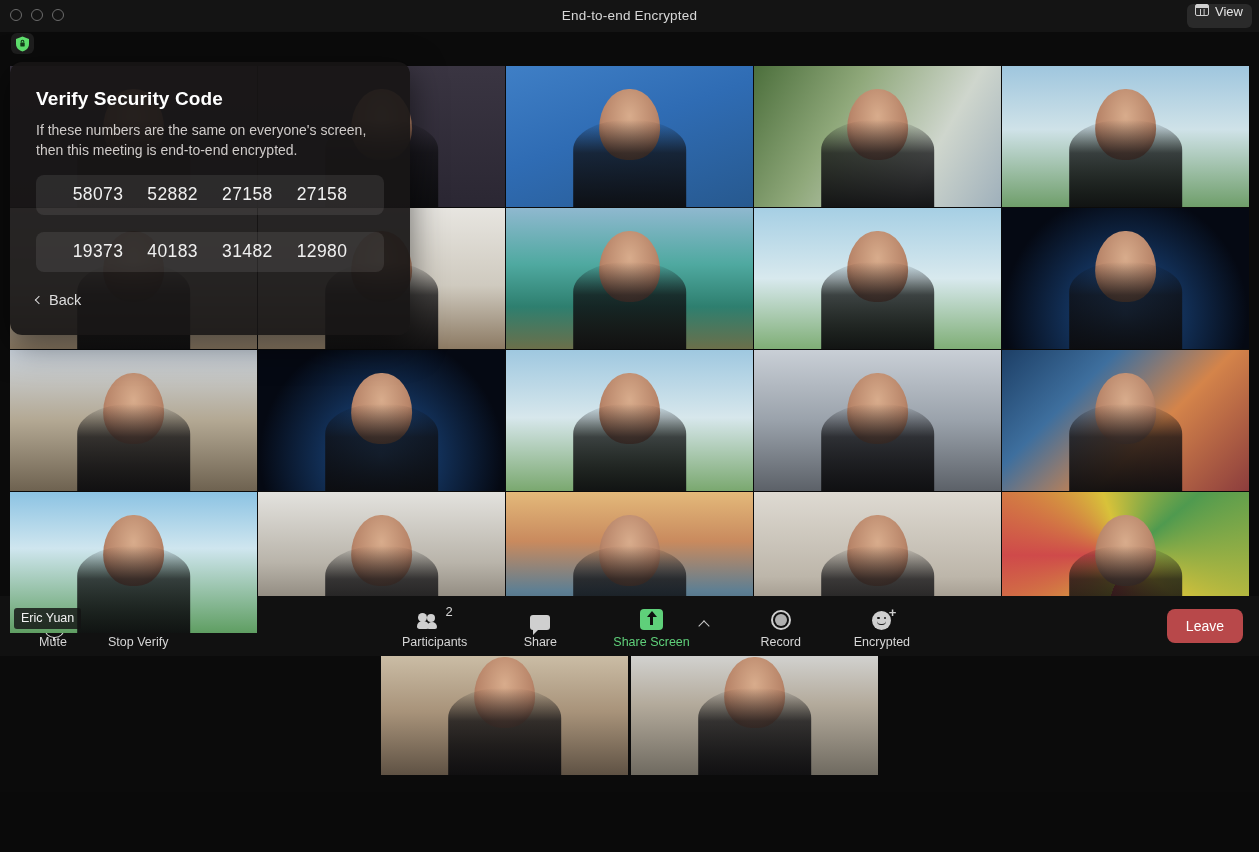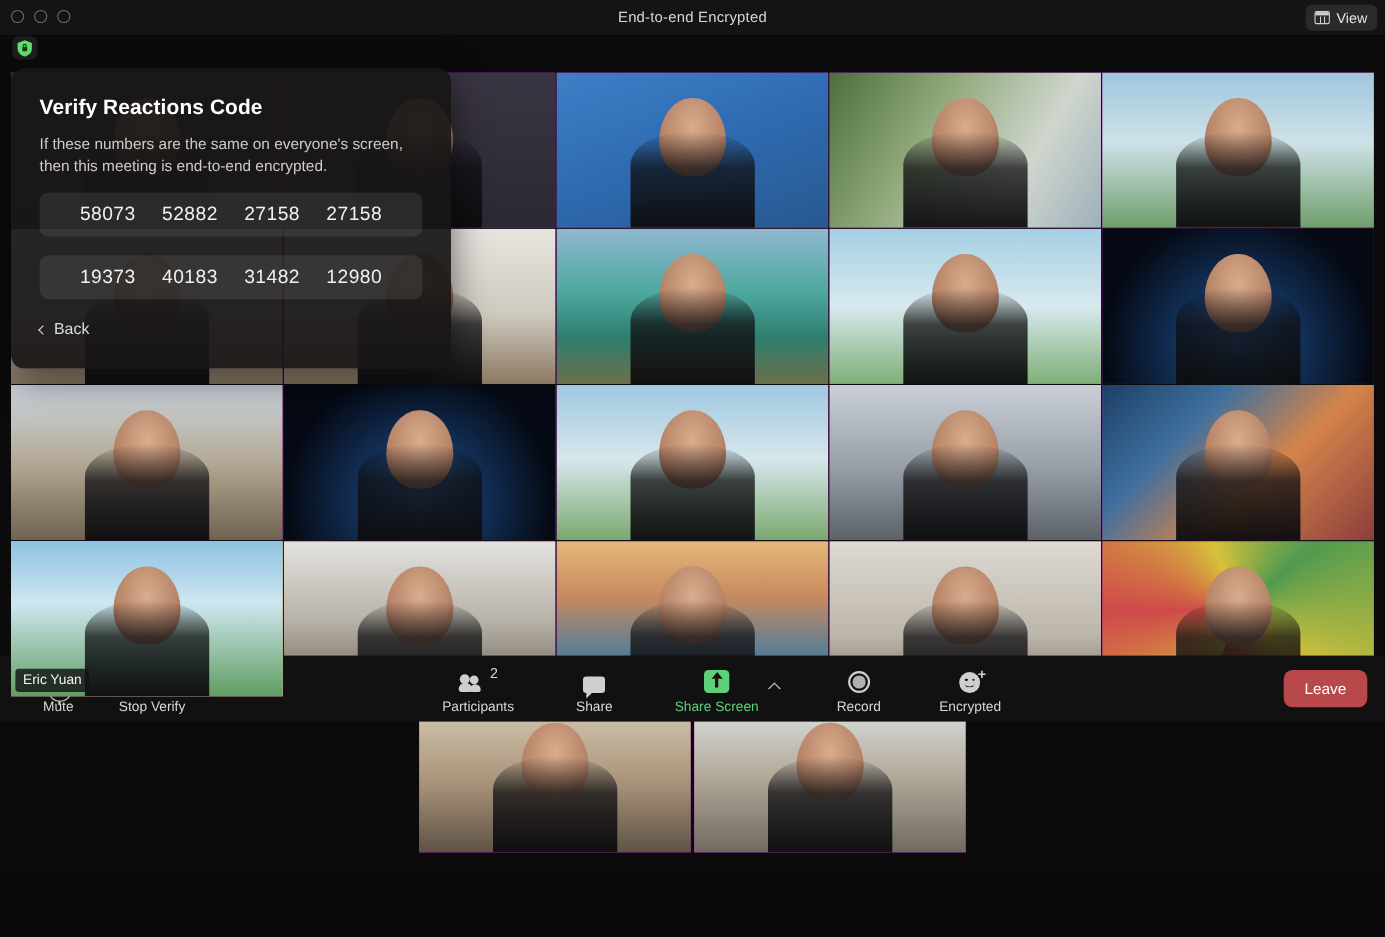--- a/index.html
+++ b/index.html
@@ -21,21 +21,21 @@
     width: 12px; height: 12px; border-radius: 50%;
     border: 1px solid #6b6b6b; background: transparent;
   }
   .wintitle {
     position: absolute; left: 0; width: 1259px; text-align: center;
     color: #d8d8d8; font-size: 13.5px; letter-spacing: .2px; top: 8px;
   }
   .viewbtn {
     position: absolute; right: 7px; top: 4px; height: 24px;
     background: #2a2a2a; border-radius: 6px;
-    display: flex; align-items: center; gap: 6px;
+    display: flex; gap: 6px;
     padding: 0 9px 0 8px; cursor: pointer;
   }
   .viewbtn .lbl { color: #e4e4e4; font-size: 13px; }
   .grid-ico {
     width: 14px; height: 12px; border: 1.6px solid #cfcfcf; border-radius: 2px;
     position: relative; background: transparent;
   }
   .grid-ico::before {
     content: ""; position: absolute; left: 0; top: 0; right: 0; height: 3px;
     background: #cfcfcf;
@@ -367,21 +367,21 @@
       </div>
       <div class="tile" style="left: 631px; top: 602px; width: 247px; height: 141px;">
         <div class="vid bg-openoffice">
           <div class="head"></div>
           <div class="person"></div>
         </div>
       </div>
     </div>
 
   <div class="popup">
-    <h2>Verify Reactions Code</h2>
+    <h2>Verify Security Code</h2>
     <div class="desc">If these numbers are the same on everyone's screen, then this meeting is end-to-end encrypted.</div>
 
     <div class="codebox">
       <span>58073</span>
       <span>52882</span>
       <span>27158</span>
       <span>27158</span>
     </div>
 
     <div class="codebox">

